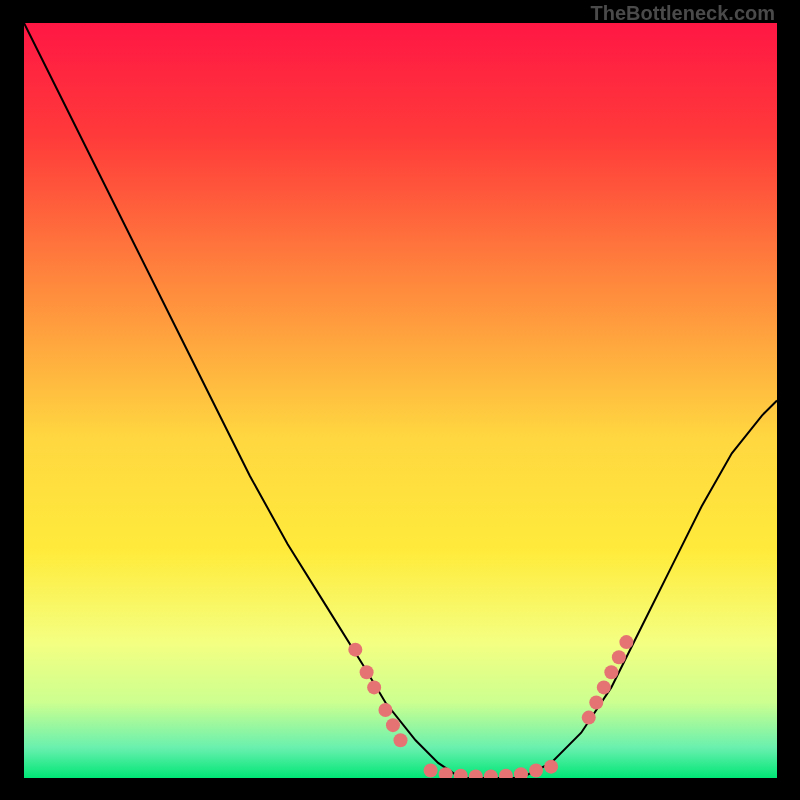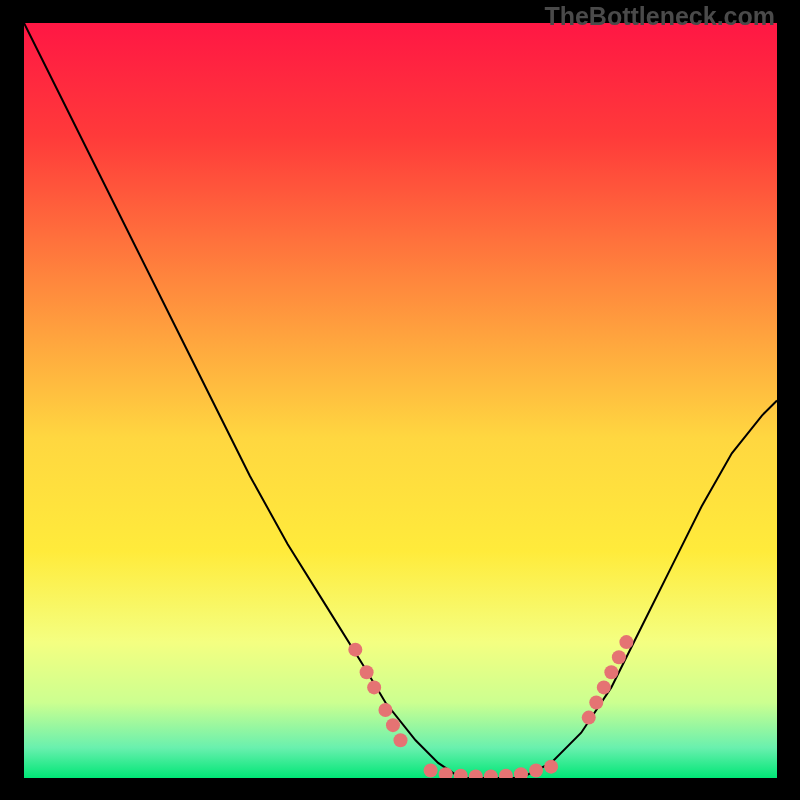--- a/index.html
+++ b/index.html
@@ -25,21 +25,21 @@
     top: 0;
     width: 100%;
     height: 100%;
   }
   .watermark {
     position: absolute;
     top: 2px;
     right: 25px;
     color: #4a4a4a;
     font-family: Arial, sans-serif;
-    font-size: 25px;
+    font-size: 20px;
     font-weight: bold;
     z-index: 10;
   }
   svg {
     position: absolute;
     left: 0;
     top: 0;
     width: 100%;
     height: 100%;
   }

